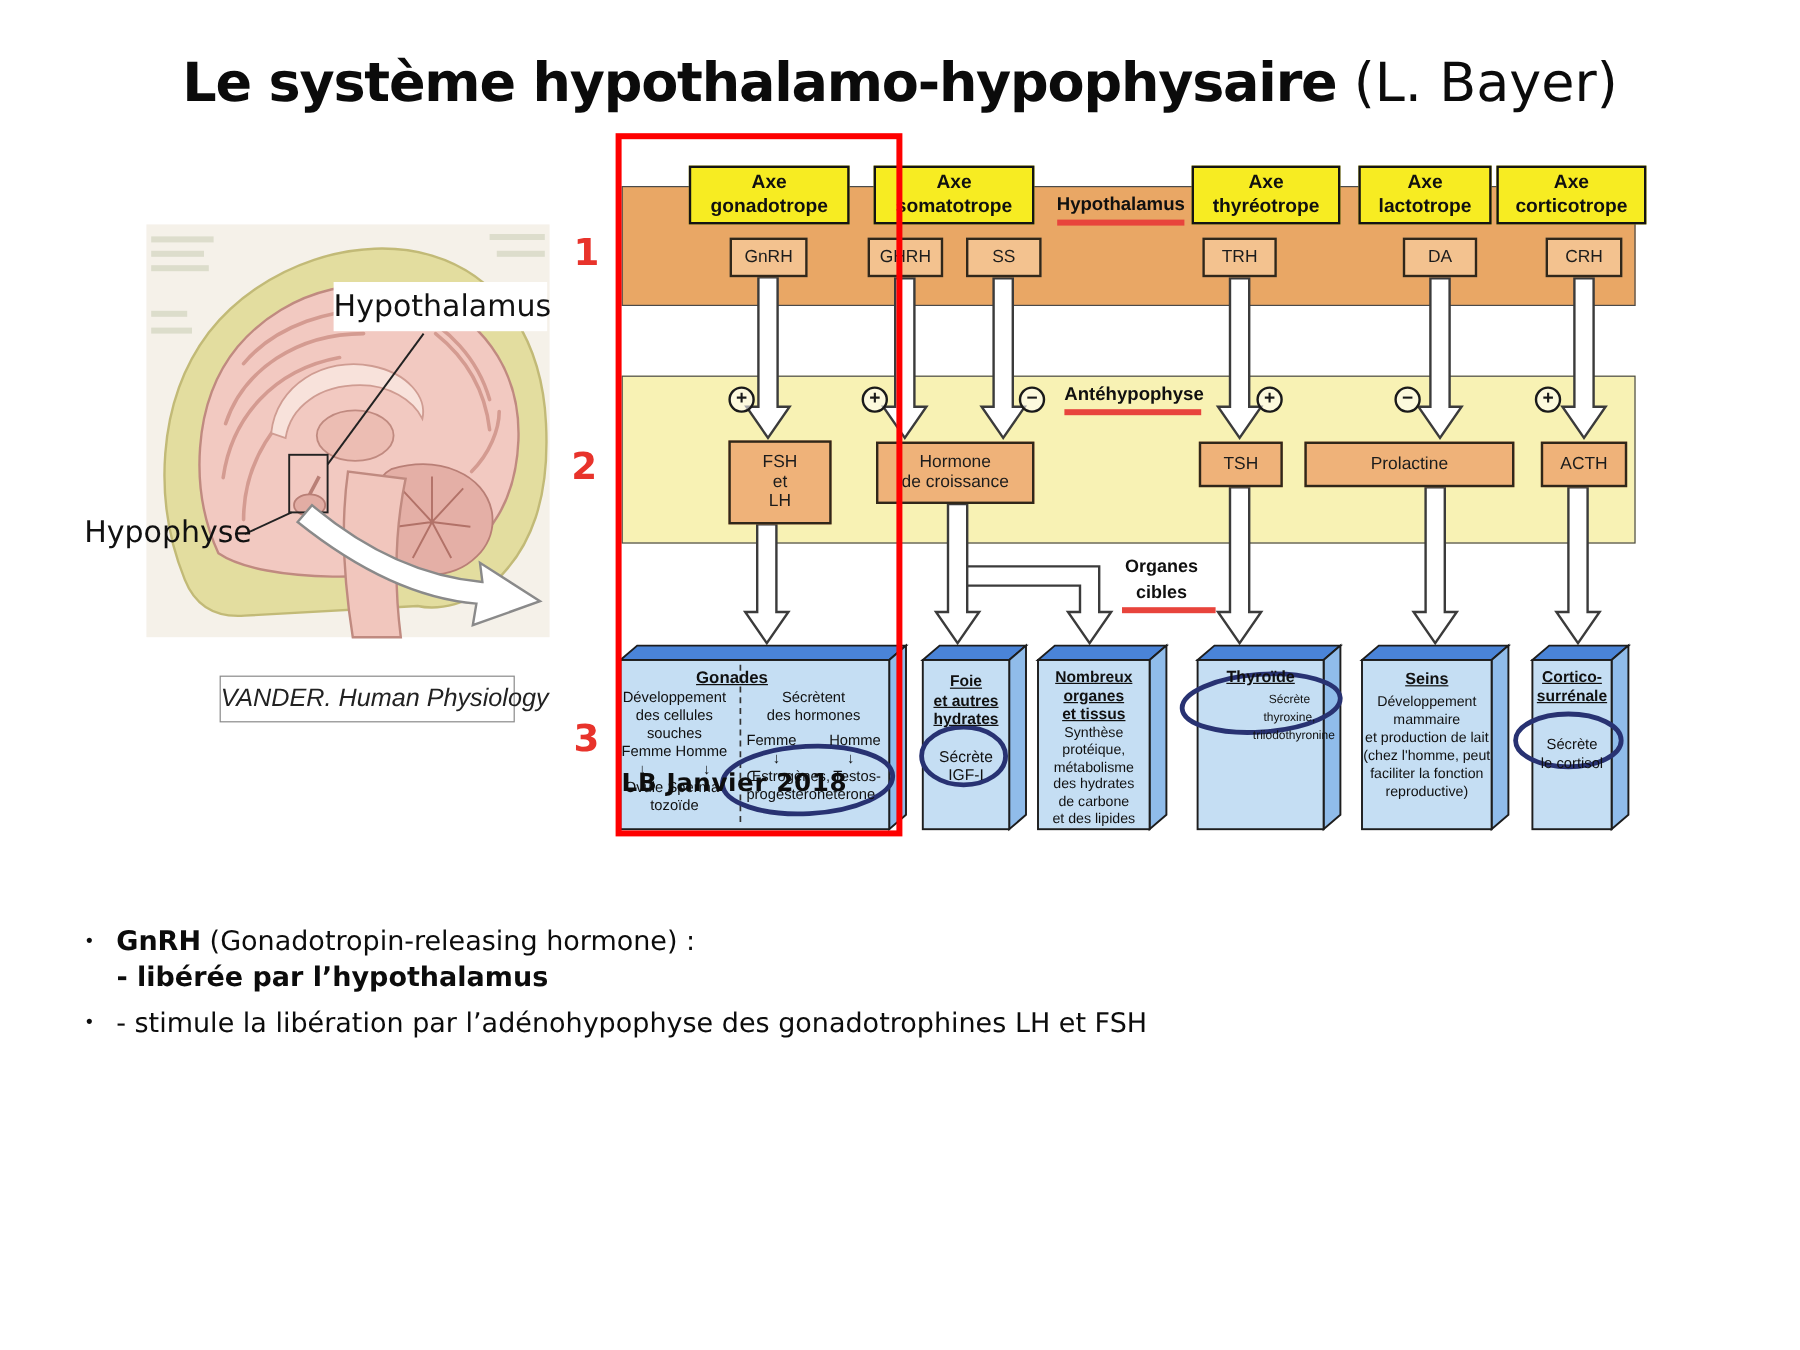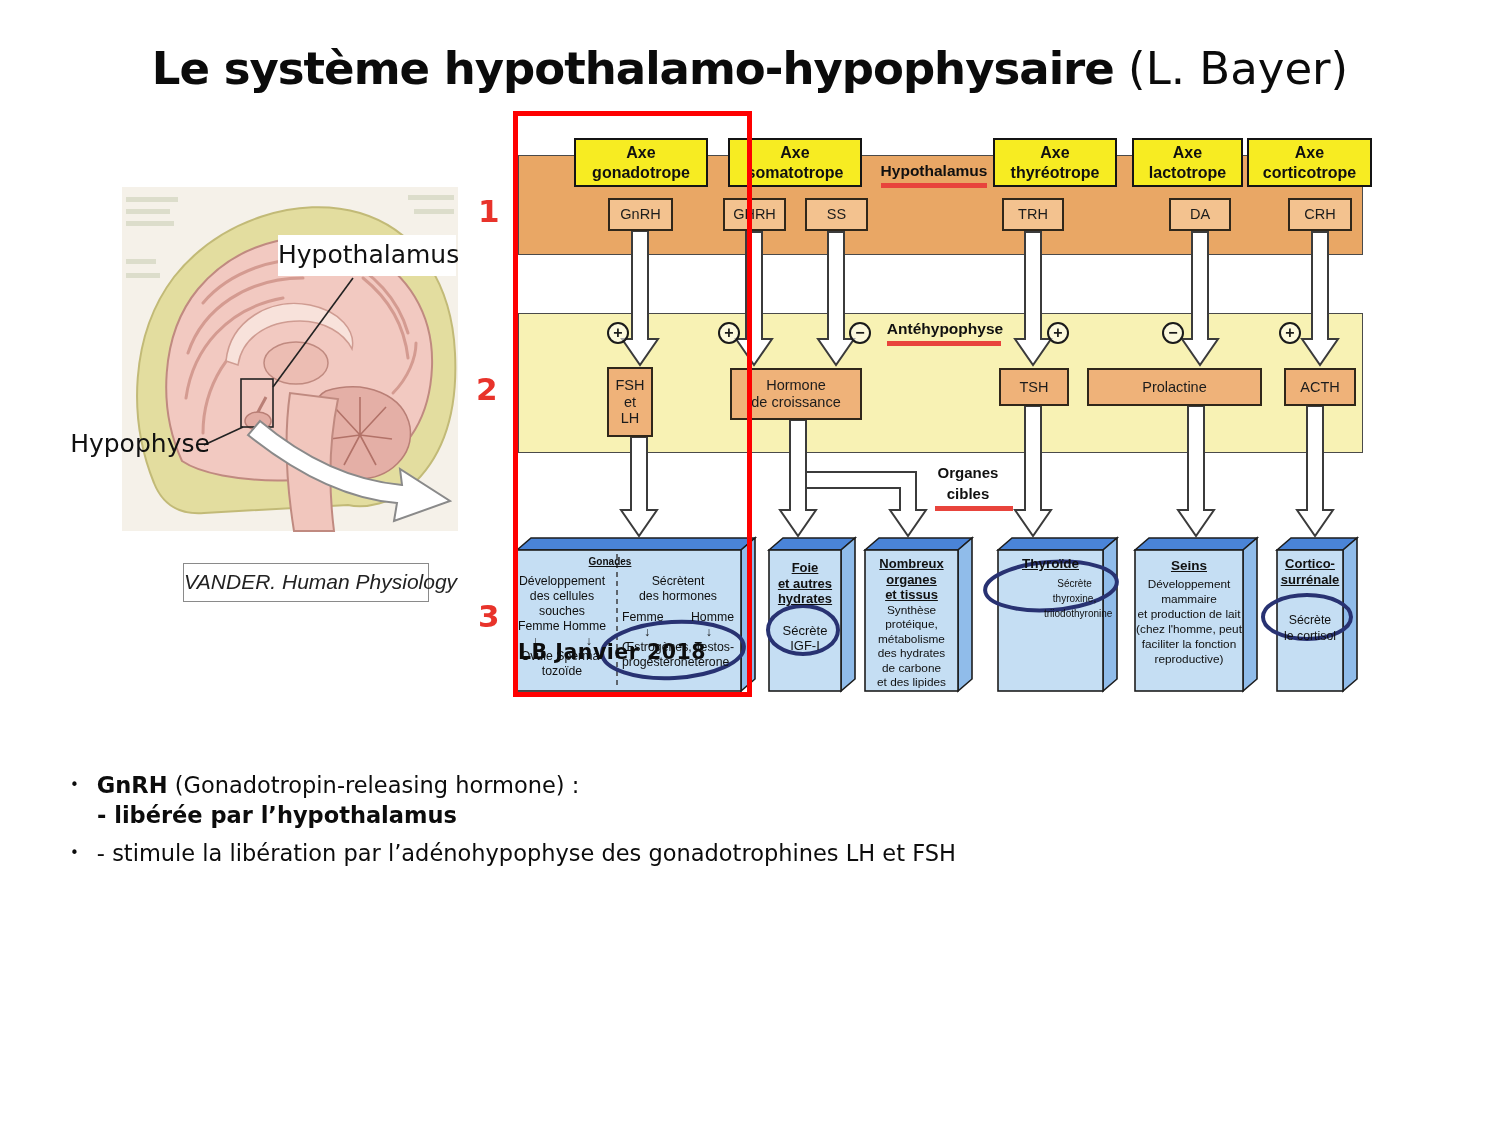--- a/index.html
+++ b/index.html
@@ -225,40 +225,40 @@
   <div class="hbox" style="left:709px;top:88px;width:62px;height:33px;">DA</div>
   <div class="hbox" style="left:828px;top:88px;width:64px;height:33px;">CRH</div>
 
   <div class="sign" style="left:147px;top:212px;">+</div>
   <div class="sign" style="left:258px;top:212px;">+</div>
   <div class="sign" style="left:389px;top:212px;">−</div>
   <div class="sign" style="left:587px;top:212px;">+</div>
   <div class="sign" style="left:702px;top:212px;">−</div>
   <div class="sign" style="left:819px;top:212px;">+</div>
 
-  <div class="hbox r2 col" style="left:147px;top:257px;width:46px;height:70px;">
+  <div class="hbox r2 col" style="left:147px;top:257px;width:86px;height:70px;">
     <span>FSH</span>
     <span>et</span>
     <span>LH</span>
   </div>
   <div class="hbox r2 col" style="left:270px;top:258px;width:132px;height:52px;">
     <span>Hormone</span>
     <span>de croissance</span>
   </div>
   <div class="hbox r2" style="left:539px;top:258px;width:70px;height:38px;">TSH</div>
   <div class="hbox r2" style="left:627px;top:258px;width:175px;height:38px;">Prolactine</div>
   <div class="hbox r2" style="left:824px;top:258px;width:72px;height:38px;">ACTH</div>
 
   <div class="oc-label" style="left:468px;top:352px;width:80px;">
     <div>Organes</div>
     <div>cibles</div>
   </div>
   <div class="redbar" style="left:475px;top:396px;width:78px;height:5px;"></div>
 
-  <div class="bt" style="left:90px;top:446px;width:120px;font-size:10px;">
+  <div class="bt" style="left:90px;top:446px;width:120px;font-size:14px;">
     <span class="t">Gonades</span>
   </div>
   <div class="bt" style="left:48px;top:464px;width:108px;font-size:12.3px;line-height:15px;">
     <div>Développement</div>
     <div>des cellules</div>
     <div>souches</div>
     <div>Femme Homme</div>
     <div class="split" style="padding:0 24px;font-weight:bold;">
       <span>↓</span>
       <span>↓</span>

